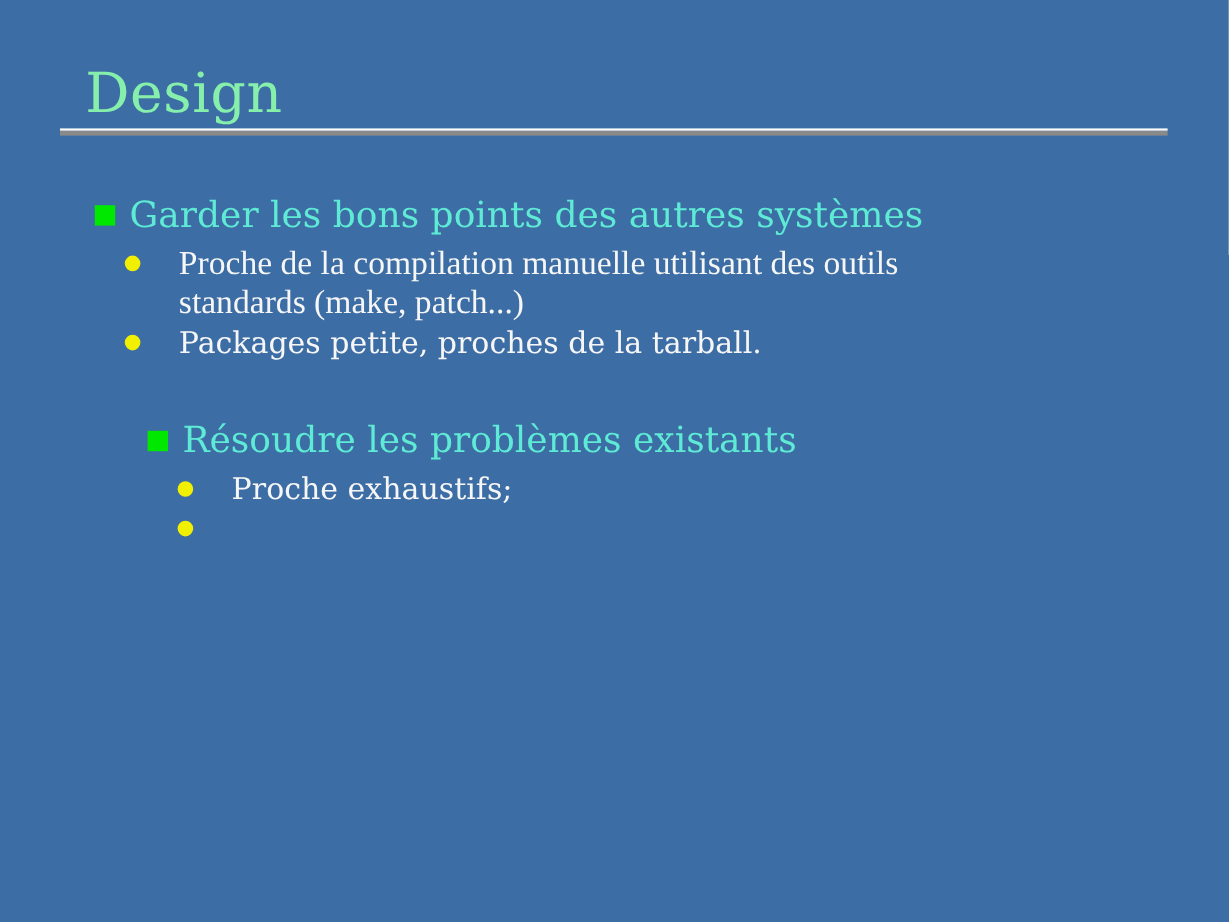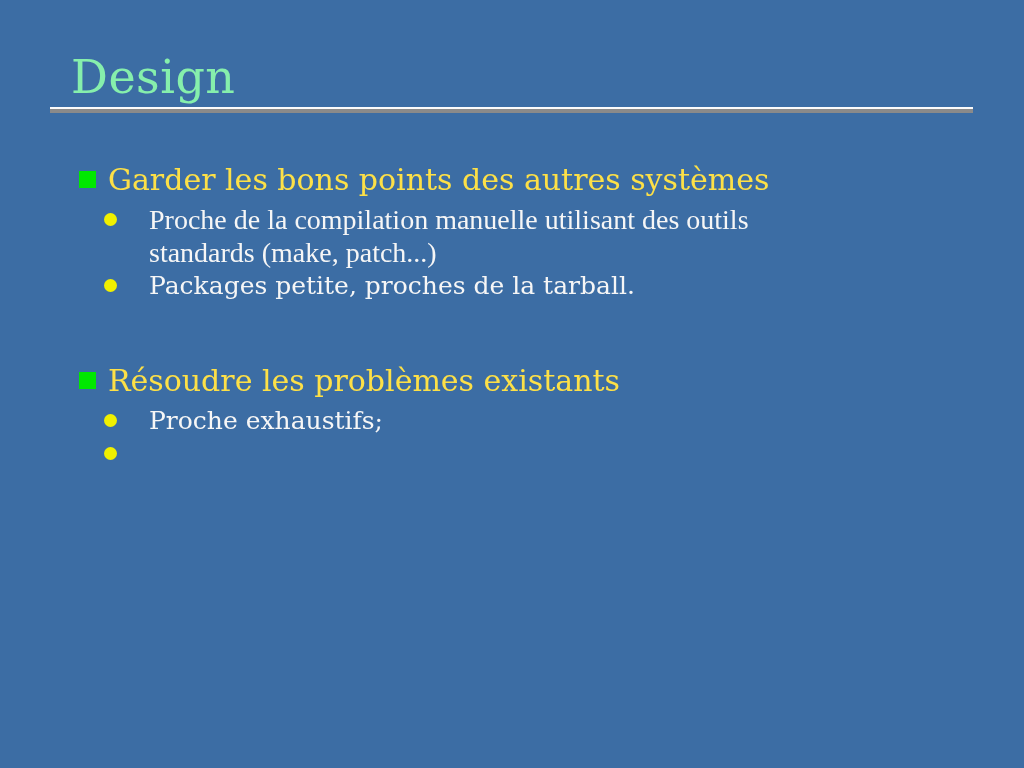--- a/index.html
+++ b/index.html
@@ -32,40 +32,40 @@
   .title-rule .rule-top    { height: 2px; background: #fbfbfb; }
   .title-rule .rule-bottom { height: 4px; background: #8a8a8a; }
 
   .content {
     position: absolute;
     top: 160px;
     left: 0;
     width: 1024px;
   }
 
-  .section + .section { margin-top: 59px; }
+  .section + .section { margin-top: 46px; padding-left: 44px; }
 
   .heading-row {
     display: flex;
     align-items: center;
     padding-left: 79px;
     height: 38px;
     margin-bottom: 5px;
   }
   .square-bullet {
     flex: 0 0 auto;
     width: 17px;
     height: 17px;
     background: #00e800;
     margin-right: 12px;
   }
   .heading-text {
     font-family: "DejaVu Serif", serif;
     font-size: 30px;
-    color: #fde047;
+    color: #5eead4;
     white-space: nowrap;
   }
 
   .item {
     display: flex;
     align-items: flex-start;
     padding-left: 104px;
     gap: 24px;
   }
   .circle-bullet {

